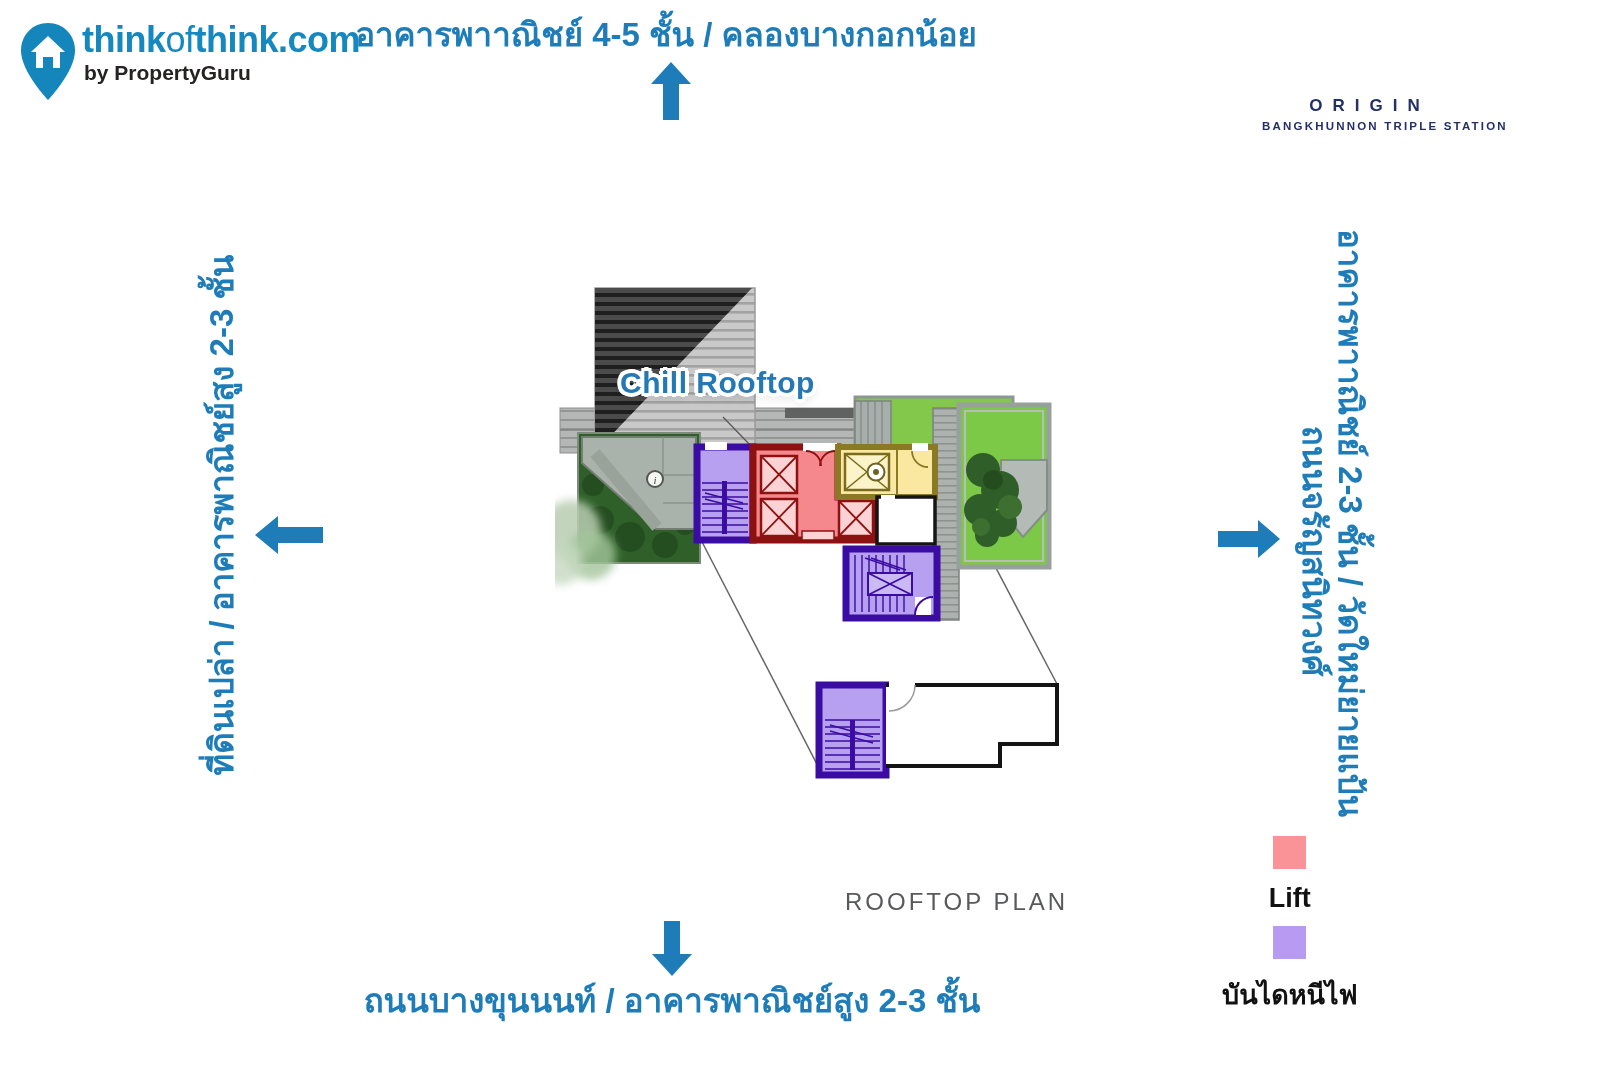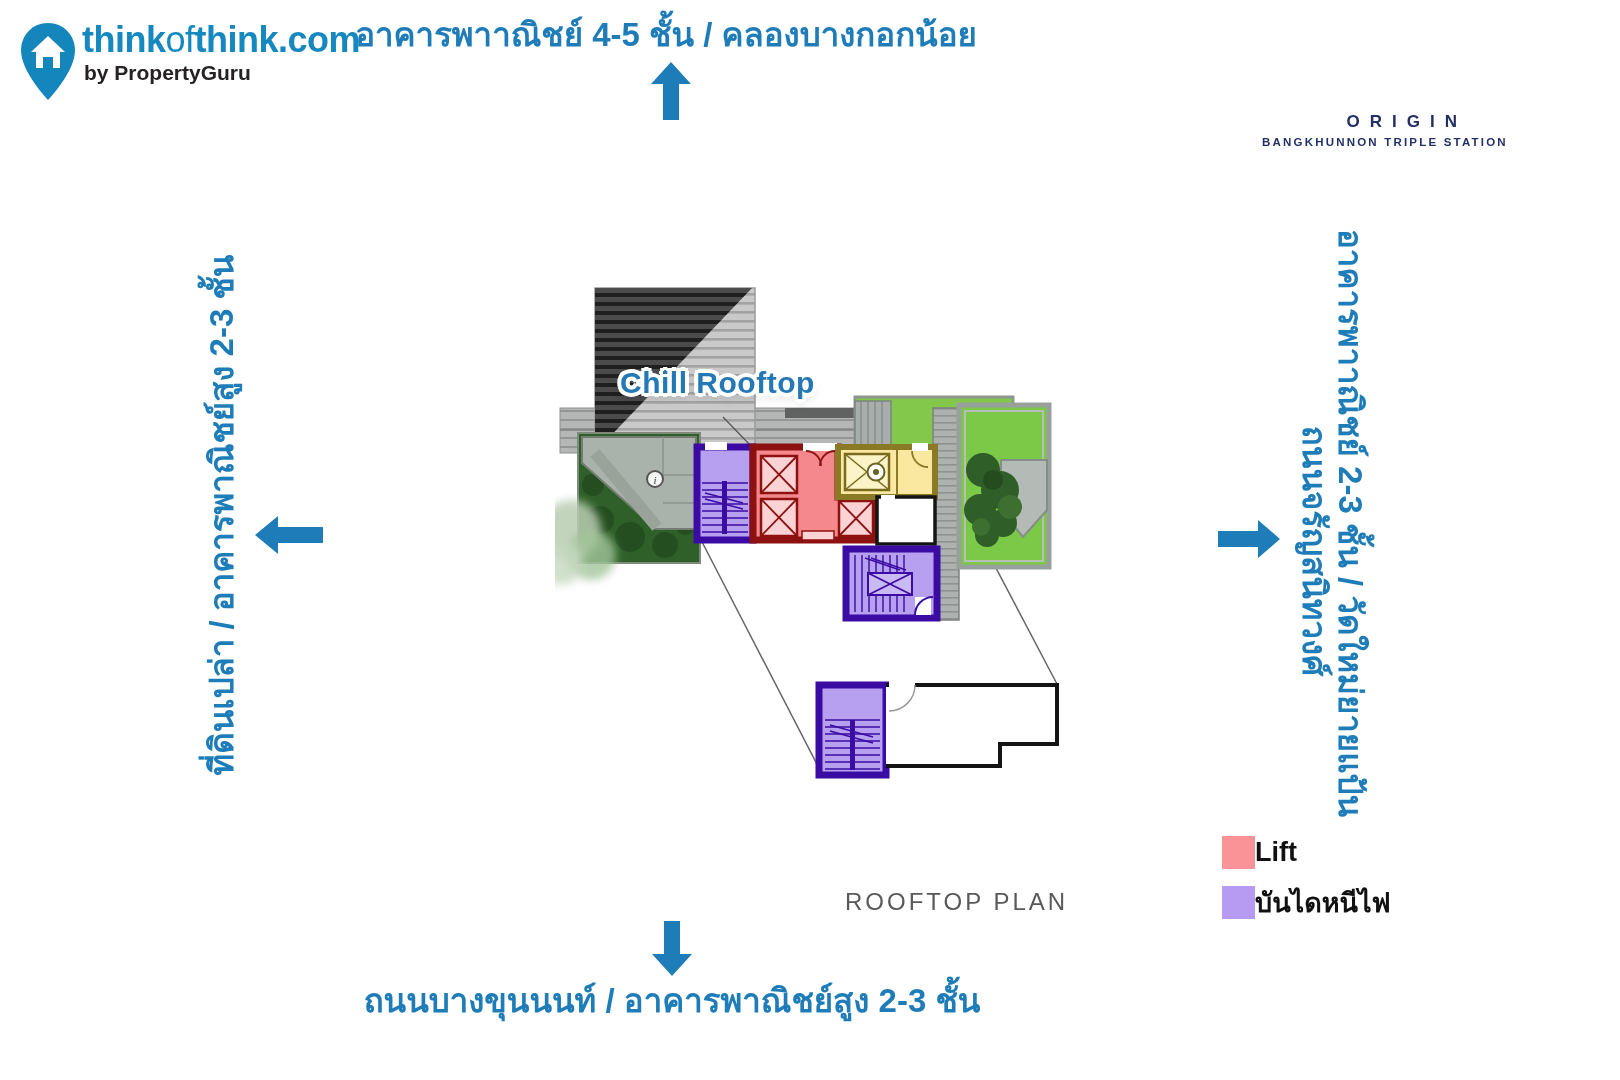--- a/index.html
+++ b/index.html
@@ -20,39 +20,39 @@
   .dir-label{
     color:#1E7DB8;font-size:33px;font-weight:700;white-space:nowrap;line-height:1.15;
   }
   .lbl-north{left:666px;top:16px;transform:translateX(-50%);}
   .lbl-south{left:672px;top:982px;transform:translateX(-50%);}
   .lbl-west{left:222px;top:515px;transform:translate(-50%,-50%) rotate(-90deg);}
   .lbl-east1{left:1350px;top:523px;transform:translate(-50%,-50%) rotate(90deg);}
   .lbl-east2{left:1314px;top:551px;transform:translate(-50%,-50%) rotate(90deg);}
 
   
-  .origin-logo{left:1262px;top:112px;width:205px;text-align:right;}
+  .origin-logo{left:1262px;top:96px;width:205px;text-align:center;}
   .origin-word{font-size:17px;font-weight:700;color:#233066;letter-spacing:10px;margin-left:10px;}
   .play-row{display:flex;align-items:center;justify-content:center;margin-top:2px;height:62px;}
   .play-pl{font-size:56px;font-weight:800;color:#233066;letter-spacing:1px;line-height:1;}
   .play-y{font-size:56px;font-weight:800;color:#E94B26;line-height:1;}
   .origin-sub{font-size:11.5px;font-weight:700;color:#233066;letter-spacing:2.2px;margin-top:4px;white-space:nowrap;}
 
   
   .plan-title{
     left:620px;top:366px;font-size:30px;font-weight:700;color:#2478B5;letter-spacing:0.5px;
     text-shadow:-3px -3px 0 #fff,3px -3px 0 #fff,-3px 3px 0 #fff,3px 3px 0 #fff,
                  0 -4px 0 #fff,0 4px 0 #fff,-4px 0 0 #fff,4px 0 0 #fff,0 6px 10px rgba(0,0,0,0.18);
     white-space:nowrap;
   }
   .plan-caption{left:845px;top:888px;font-size:24px;color:#58595B;letter-spacing:3px;white-space:nowrap;}
 
   
   .legend{left:1222px;top:836px;display:flex;flex-direction:column;gap:12px;}
-  .legend-row{display:flex;align-items:center;}
+  .legend-row{display:flex;align-items:center;gap:14px;flex-direction:column;}
   .swatch{width:33px;height:33px;display:inline-block;}
   .legend-label{font-size:27px;font-weight:600;color:#111111;white-space:nowrap;}
 </style>
 </head>
 <body>
 
 <div class="abs tol-logo">
   <svg width="56" height="80" viewBox="0 0 56 80">
     <path d="M28,1 C12.5,1 1,13 1,28.5 C1,50 28,78 28,78 C28,78 55,50 55,28.5 C55,13 43.5,1 28,1 Z" fill="#1486BC"></path>
     <polygon points="28,14 45,30 40,30 40,46 16,46 16,30 11,30" fill="#ffffff"></polygon>

